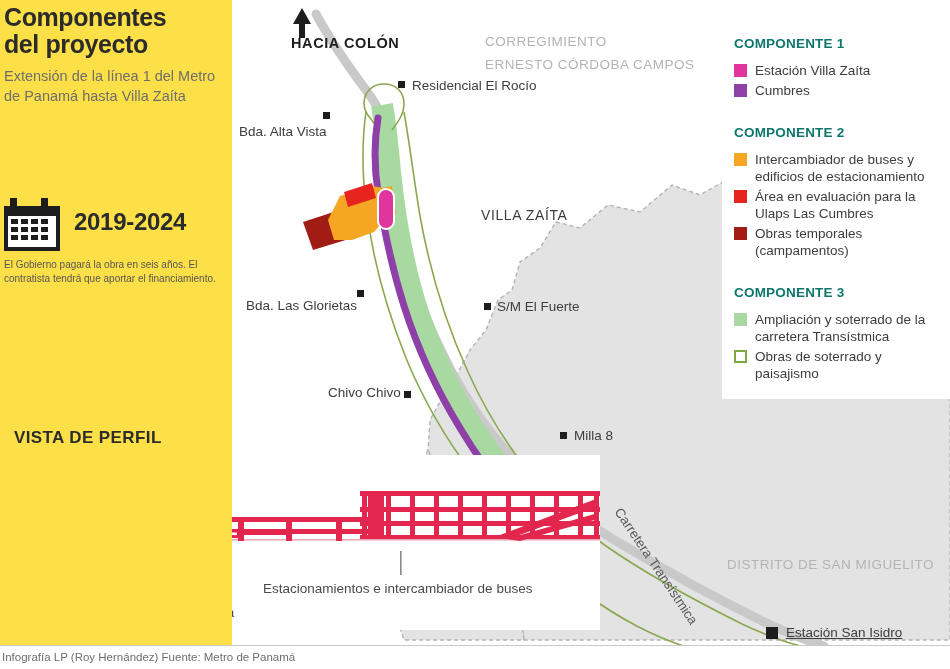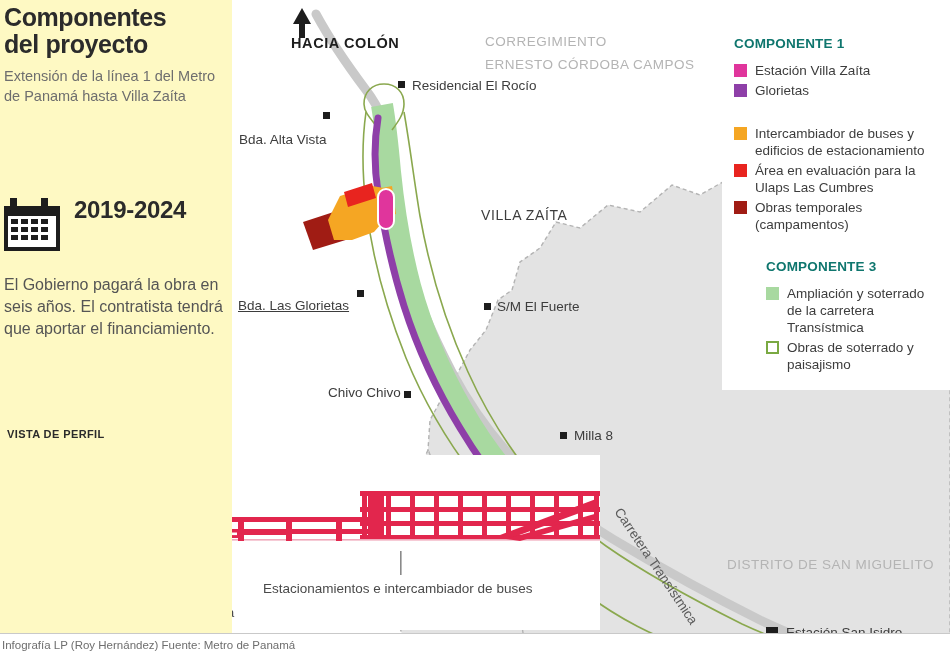--- a/index.html
+++ b/index.html
@@ -17,49 +17,49 @@
   }
   
   #map-layer {
     position: absolute; left: 0; top: 0;
     width: 950px; height: 645px;
   }
   
   #left-col {
     position: absolute; left: 0; top: 0;
     width: 232px; height: 645px;
-    background: #fef9c3;
+    background: #fde047;
     z-index: 30;
     padding-left: 16px;
   }
   #title-block { position: absolute; left: 4px; top: 4px; width: 224px; }
   .main-title {
     font-weight: bold; font-size: 25px; line-height: 1.06;
     color: #2b2b2b; letter-spacing: -0.4px;
   }
   .subtitle {
     margin-top: 9px;
     font-size: 14.5px; line-height: 1.38; color: #6e6e6e;
   }
   
   #date-block { position: absolute; left: 4px; top: 196px; width: 224px; }
-  .cal-row { display: flex; align-items: flex-start; gap: 8px; }
+  .cal-row { display: flex; align-items: center; gap: 8px; }
   .cal-icon { width: 62px; height: 56px; flex: 0 0 auto; }
   .date-range {
     font-weight: bold; font-size: 24px; color: #2b2b2b;
     letter-spacing: -0.3px; padding-bottom: 4px;
   }
   .date-note {
-    margin-top: 22px;
-    font-size: 16px; line-height: 1.36; color: #555555;
+    margin-top: 6px;
+    font-size: 10px; line-height: 1.36; color: #555555;
   }
   
   #profile-title {
-    position: absolute; left: 7px; top: 428px;
-    font-weight: bold; font-size: 11px; letter-spacing: 0.4px;
+    position: absolute; left: 14px; top: 428px;
+    font-weight: bold; font-size: 17px; letter-spacing: 0.4px;
     color: #2b2b2b;
   }
   #profile-wrap {
     position: absolute; left: 0; top: 455px;
     width: 600px; height: 175px;
     z-index: 28;
     background: #ffffff;
   }
   .prof-label {
     position: absolute; font-size: 13.5px; color: #4a4a4a;
@@ -76,21 +76,21 @@
     width: 228px;
     background: #ffffff;
     padding: 12px 10px 14px 12px;
     z-index: 30;
   }
   .comp-head {
     font-weight: bold; font-size: 13.5px; letter-spacing: 0.2px;
     color: #0f766e; margin-bottom: 11px;
   }
   .comp-group { margin-bottom: 26px; }
-  .comp-group:last-child { margin-bottom: 0; margin-left: 32px; }
+  .comp-group:last-child { margin-bottom: 0; }
   .leg-item { display: flex; align-items: flex-start; margin-bottom: 3px; }
   .swatch {
     width: 13px; height: 13px; flex: 0 0 13px;
     margin-right: 8px; margin-top: 2px;
   }
   .swatch.hollow { background: #ffffff; border: 2px solid #7aa942; }
   .leg-text { font-size: 13.5px; line-height: 1.26; color: #3d3d3d; }
   
   .map-label {
     position: absolute; z-index: 20;
@@ -106,21 +106,21 @@
     font-weight: bold; color: #1d1d1d; font-size: 14.5px; letter-spacing: 0.6px;
   }
   .road-label {
     position: absolute; z-index: 20;
     font-size: 13.5px; color: #5a5a5a;
     transform-origin: left top;
   }
   
   #footer {
     position: absolute; left: 0; bottom: 0;
-    width: 950px; height: 36px;
+    width: 950px; height: 24px;
     border-top: 1px solid #c9c9c9;
     z-index: 40; background: #ffffff;
   }
   #footer .credit {
     position: absolute; left: 2px; top: 5px;
     font-size: 11.5px; color: #6e6e6e;
   }
 </style>
 </head>
 <body>
@@ -187,22 +187,22 @@
   <div class="map-label area-muted" style="left:485px; top:34px;">CORREGIMIENTO</div>
   <div class="map-label area-muted" style="left:485px; top:57px;">ERNESTO CÓRDOBA CAMPOS</div>
 
   <div class="map-label area" style="left:481px; top:207px;">VILLA ZAÍTA</div>
 
   <div class="map-label area-muted" style="left:727px; top:557px;">DISTRITO DE SAN MIGUELITO</div>
 
   <div class="map-label" style="left:412px; top:77px; line-height:1.3;">
     <span>Residencial El Rocío</span>
   </div>
-  <div class="map-label" style="left:239px; top:132px;">Bda. Alta Vista</div>
-  <div class="map-label" style="left:238px; top:298px;text-decoration:underline;">Bda. Las Glorietas</div>
+  <div class="map-label" style="left:239px; top:124px;">Bda. Alta Vista</div>
+  <div class="map-label" style="left:246px; top:298px;">Bda. Las Glorietas</div>
   <div class="map-label" style="left:328px; top:385px;">Chivo Chivo</div>
   <div class="map-label" style="left:497px; top:299px;">S/M El Fuerte</div>
   <div class="map-label" style="left:574px; top:428px;">Milla 8</div>
   <div class="map-label" style="left:786px; top:625px;text-decoration:underline;">Estación San Isidro</div>
 
   <div class="road-label" style="left:624px; top:505px; transform: rotate(56deg);">Carretera Transístmica</div>
 
   <div id="left-col">
 
     <div id="title-block">
@@ -346,25 +346,26 @@
   <div id="legend">
 
     <div class="comp-group">
       <div class="comp-head">COMPONENTE 1</div>
       <div class="leg-item">
         <span class="swatch" style="background:#e0359c"></span>
         <span class="leg-text">Estación Villa Zaíta</span>
       </div>
       <div class="leg-item">
         <span class="swatch" style="background:#8e3fa8"></span>
-        <span class="leg-text">Glorietas</span>
+        <span class="leg-text">Cumbres</span>
       </div>
     </div>
 
     <div class="comp-group">
+      <div class="comp-head">COMPONENTE 2</div>
       <div class="leg-item">
         <span class="swatch" style="background:#f5a623"></span>
         <span class="leg-text">Intercambiador de buses y edificios de estacionamiento</span>
       </div>
       <div class="leg-item">
         <span class="swatch" style="background:#e8241f"></span>
         <span class="leg-text">Área en evaluación para la Ulaps Las Cumbres</span>
       </div>
       <div class="leg-item">
         <span class="swatch" style="background:#a01c14"></span>

